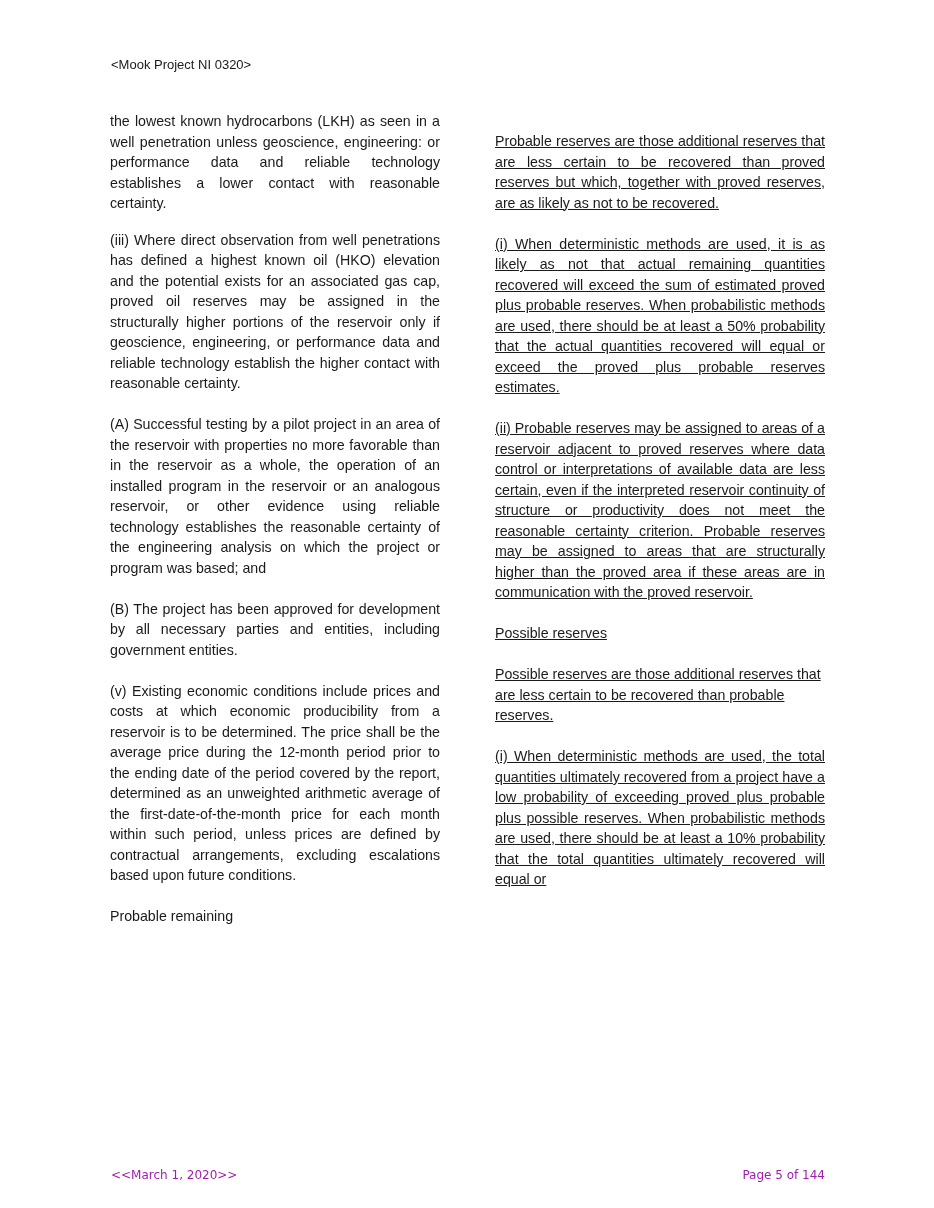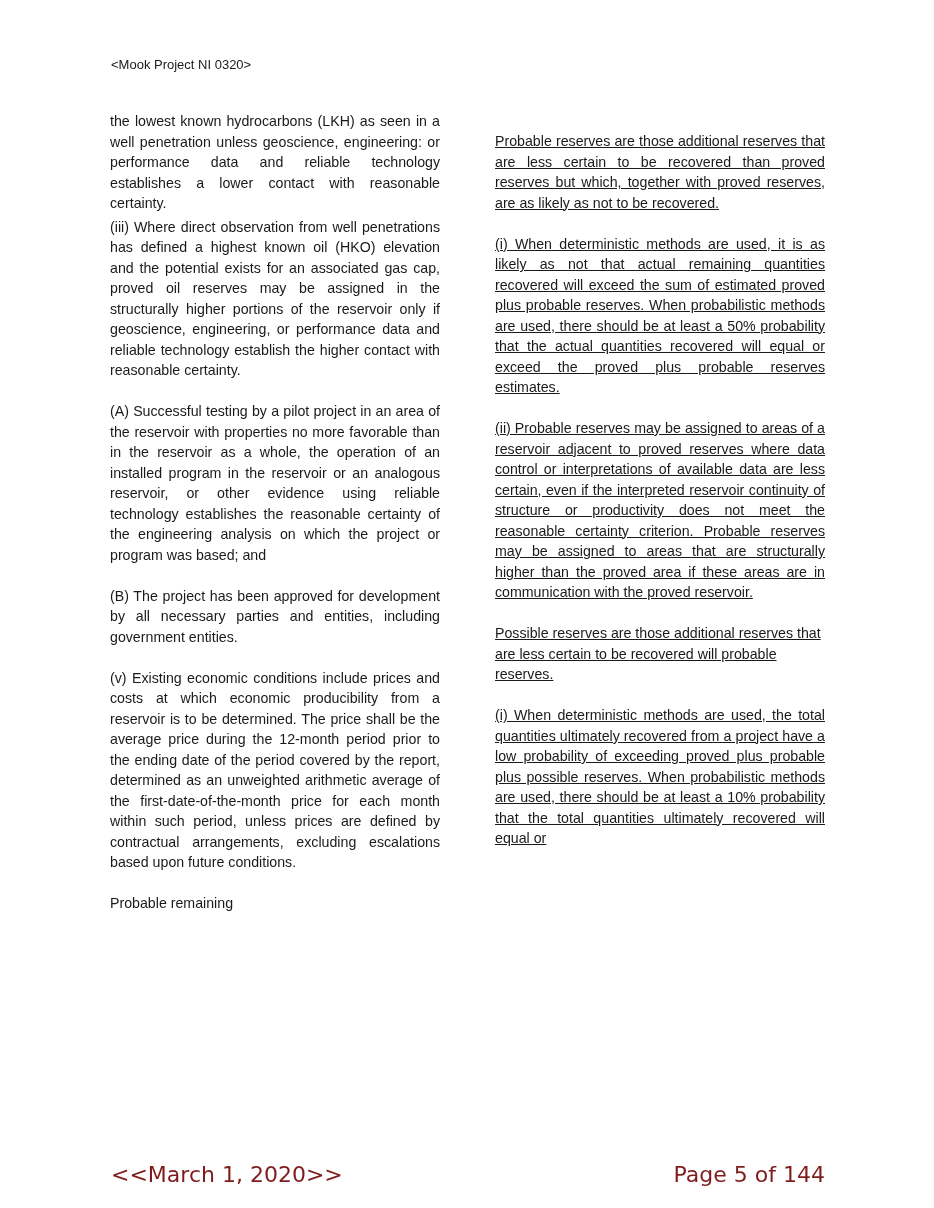--- a/index.html
+++ b/index.html
@@ -28,57 +28,58 @@
     width: 330px;
     font-size: 14.2px;
     line-height: 20.5px;
     text-align: justify;
   }
   .col-left { left: 110px; top: 111px; }
   .col-right { left: 495px; top: 131px; text-decoration: underline; }
   .para {
     margin: 0 0 20.5px 0;
   }
-  .para.tight { margin-bottom: 3px; }
+  .para.tight { margin-bottom: 16px; }
   .para.left { text-align: left; }
   .heading {
     margin: 0 0 20.5px 0;
     text-align: left;
   }
   .page-footer {
     position: absolute;
     top: 1164px;
     left: 111px;
     width: 714px;
     display: flex;
     justify-content: space-between;
     font-family: "DejaVu Sans", sans-serif;
-    font-size: 22px;
+    font-size: 12px;
     line-height: 22px;
-    color: #7f1d1d;
+    color: #a21caf;
   }
 </style>
 </head>
 <body>
 
 <div class="page-header">&lt;Mook Project NI 0320&gt;</div>
 
 <div class="column col-left">
   <p class="para tight">the lowest known hydrocarbons (LKH) as seen in a well penetration unless geoscience, engineering: or performance data and reliable technology establishes a lower contact with reasonable certainty.</p>
   <p class="para">(iii) Where direct observation from well penetrations has defined a highest known oil (HKO) elevation and the potential exists for an associated gas cap, proved oil reserves may be assigned in the structurally higher portions of the reservoir only if geoscience, engineering, or performance data and reliable technology establish the higher contact with reasonable certainty.</p>
   <p class="para">(A) Successful testing by a pilot project in an area of the reservoir with properties no more favorable than in the reservoir as a whole, the operation of an installed program in the reservoir or an analogous reservoir, or other evidence using reliable technology establishes the reasonable certainty of the engineering analysis on which the project or program was based; and</p>
   <p class="para">(B) The project has been approved for development by all necessary parties and entities, including government entities.</p>
   <p class="para">(v) Existing economic conditions include prices and costs at which economic producibility from a reservoir is to be determined.  The price shall be the average price during the 12-month period prior to the ending date of the period covered by the report, determined as an unweighted arithmetic average of the first-date-of-the-month price for each month within such period, unless prices are defined by contractual arrangements, excluding escalations based upon future conditions.</p>
   <p class="heading">Probable remaining</p>
 </div>
 
 <div class="column col-right">
   <p class="para">Probable reserves are those additional reserves that are less certain to be recovered than proved reserves but which, together with proved reserves, are as likely as not to be recovered.</p>
   <p class="para">(i) When deterministic methods are used, it is as likely as not that actual remaining quantities recovered will exceed the sum of estimated proved plus probable reserves.    When probabilistic methods are used, there should be at least a 50% probability that the actual quantities recovered will equal or exceed the proved plus probable reserves estimates.</p>
   <p class="para">(ii) Probable reserves may be assigned to areas of a reservoir adjacent to proved reserves where data control or interpretations of available data are less certain, even if the interpreted reservoir continuity of structure or productivity does not meet the reasonable certainty criterion. Probable reserves may be assigned to areas that are structurally higher than the proved area if these areas are in communication with the proved reservoir.</p>
-  <p class="para left">Possible reserves are those additional reserves that are less certain to be recovered will probable reserves.</p>
+  <p class="heading">Possible reserves</p>
+  <p class="para left">Possible reserves are those additional reserves that are less certain to be recovered than probable reserves.</p>
   <p class="para">(i) When deterministic methods are used, the total quantities ultimately recovered from a project have a low probability of exceeding proved plus probable plus possible reserves. When probabilistic methods are used, there should be at least a 10% probability that the total quantities ultimately recovered will equal or</p>
 </div>
 
 <div class="page-footer">
   <span>&lt;&lt;March 1, 2020&gt;&gt;</span>
   <span>Page 5 of 144</span>
 </div>
 
 </body></html>

